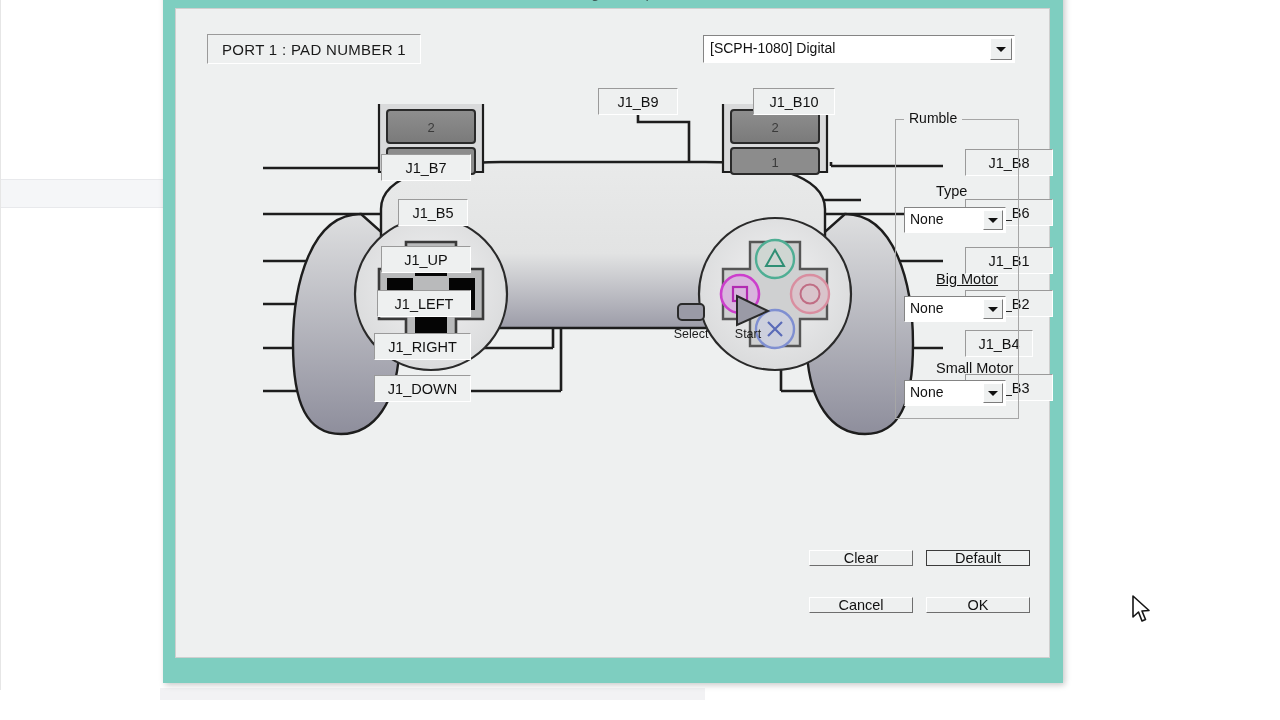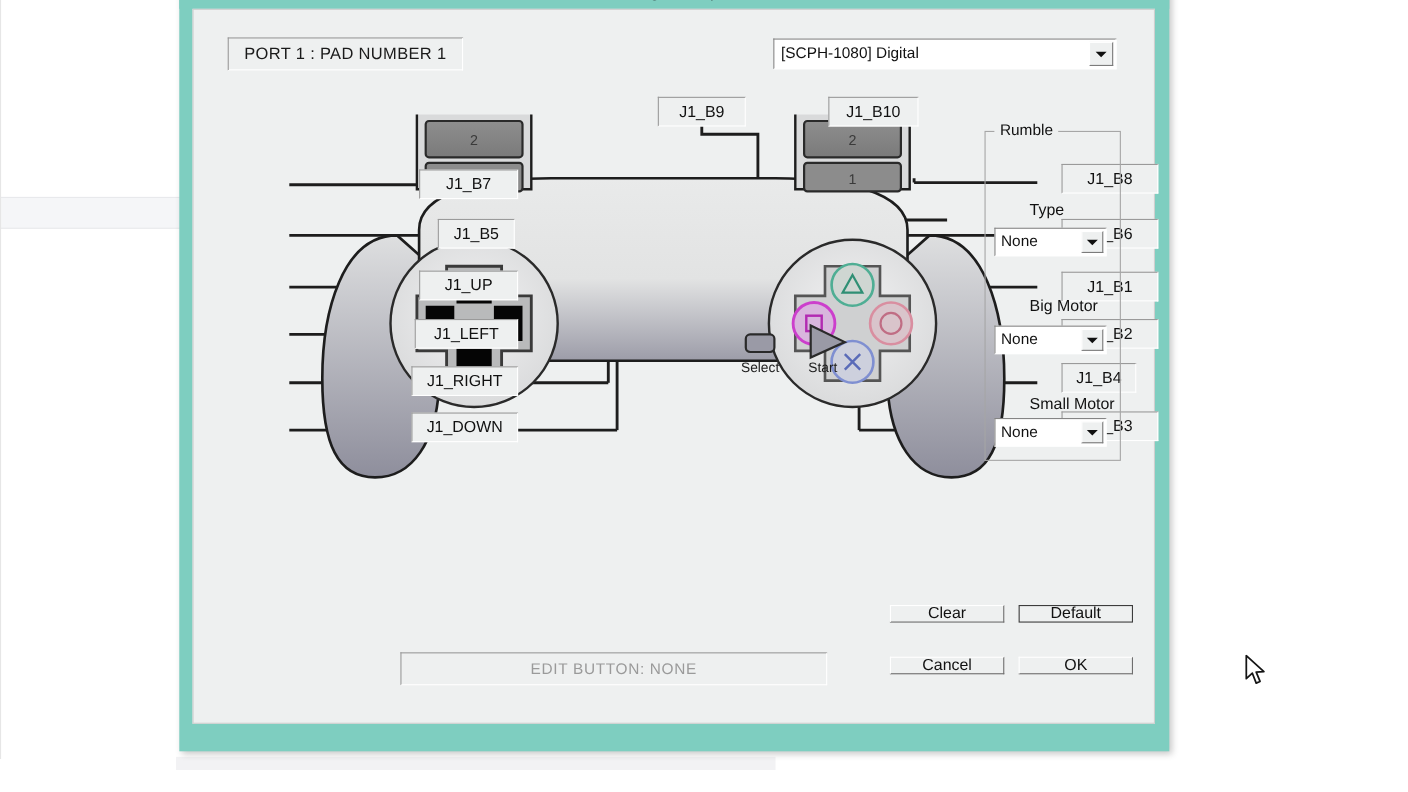--- a/index.html
+++ b/index.html
@@ -309,37 +309,36 @@
     <div id="rumble-group"></div>
     <div id="rumble-legend">Rumble</div>
     <div id="rumble-fields">
         <div class="rumble-label" style="left: 728px; top: 174px;">Type</div>
         <div class="combo" style="left: 728px; top: 198px;">
           <span class="cval">None</span>
           <span class="carrow">
             <span class="caret-down"></span>
           </span>
         </div>
-        <div class="rumble-label" style="left: 728px; top: 262px;">Big Motor</div>
+        <div class="rumble-label" style="left: 728px; top: 262px; text-decoration: underline;">Big Motor</div>
         <div class="combo" style="left: 728px; top: 287px;">
           <span class="cval">None</span>
           <span class="carrow">
             <span class="caret-down"></span>
           </span>
         </div>
         <div class="rumble-label" style="left: 728px; top: 351px;">Small Motor</div>
         <div class="combo" style="left: 728px; top: 371px;">
           <span class="cval">None</span>
           <span class="carrow">
             <span class="caret-down"></span>
           </span>
         </div>
       </div>
 
-    <div id="edit-status">EDIT BUTTON: NONE</div>
     <div id="footer-buttons">
         <div class="dlgbtn" style="left: 633px; top: 541px;">Clear</div>
         <div class="dlgbtn focused" style="left: 750px; top: 541px;">Default</div>
         <div class="dlgbtn" style="left: 633px; top: 588px;">Cancel</div>
         <div class="dlgbtn" style="left: 750px; top: 588px;">OK</div>
       </div>
 
     <svg id="mouse-cursor" width="22" height="30" viewBox="0 0 22 30">
       <path d="M2 1 L2 22 L7.5 17 L11 26 L14.5 24.5 L11 16 L18 15.5 Z" fill="#ffffff" stroke="#151515" stroke-width="1.6" stroke-linejoin="round"></path>
     </svg>

